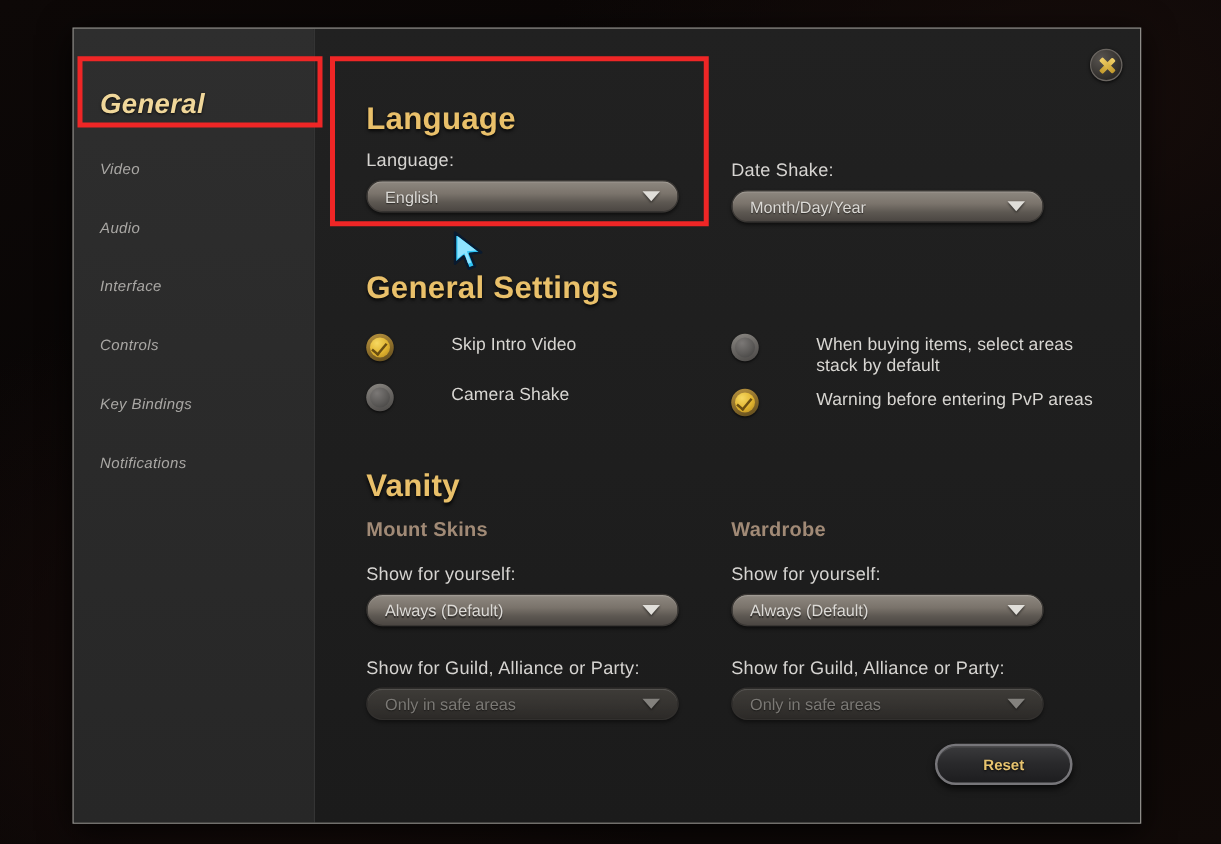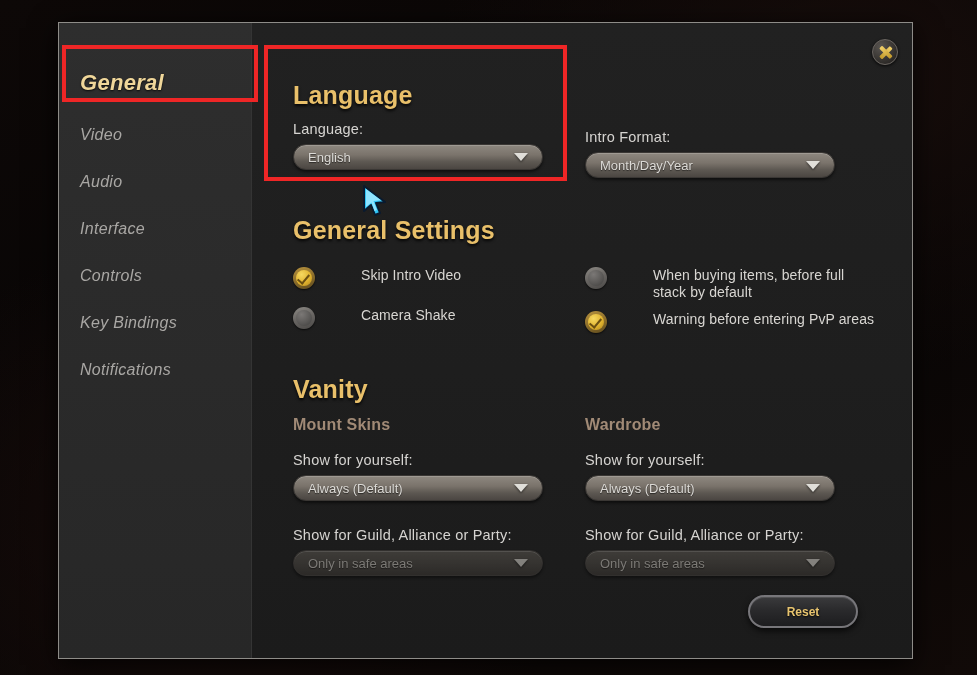--- a/index.html
+++ b/index.html
@@ -44,21 +44,21 @@
     background: linear-gradient(180deg, #2e2e2e 0%, #2b2b2b 40%, #272727 100%);
     border-right: 1px solid #343434;
   }
   .nav-item {
     position: relative;
     height: 46px;
     display: flex;
     align-items: center;
     padding-left: 21px;
     color: #a9a7a4;
-    font-size: 16px;
+    font-size: 12px;
     letter-spacing: 0.3px;
     cursor: pointer;
   }
   .nav-item.active {
     color: #f0d79a;
     font-size: 22px;
     font-weight: bold;
     text-shadow: 0 1px 2px rgba(0,0,0,0.8);
     height: 56px;
   }
@@ -302,21 +302,21 @@
             <div class="col">
               <div class="section-title">Language</div>
               <div class="field-label" style="margin-top:11px;">Language:</div>
               <div class="dropdown">
                 <span class="dd-text">English</span>
                 <span class="dd-arrow"></span>
               </div>
             </div>
             <div class="col right">
               <div style="height:37px;"></div>
-              <div class="field-label" style="margin-top:11px;">Intro Format:</div>
+              <div class="field-label" style="margin-top:11px;">Date Shake:</div>
               <div class="dropdown">
                 <span class="dd-text">Month/Day/Year</span>
                 <span class="dd-arrow"></span>
               </div>
             </div>
           </div>
 
           <div style="margin-top:38px;">
             <div class="section-title">General Settings</div>
             <div class="two-col" style="margin-top:6px;">
@@ -326,21 +326,21 @@
                   <span class="check-label">Skip Intro Video</span>
                 </div>
                 <div class="check-row" style="margin-top:18px;text-align:right;">
                   <span class="cbox"></span>
                   <span class="check-label">Camera Shake</span>
                 </div>
               </div>
               <div class="col right">
                 <div class="check-row">
                   <span class="cbox"></span>
-                  <span class="check-label">When buying items, before full stack by default</span>
+                  <span class="check-label">When buying items, select areas stack by default</span>
                 </div>
                 <div class="check-row" style="margin-top:10px;">
                   <span class="cbox on"></span>
                   <span class="check-label">Warning before entering PvP areas</span>
                 </div>
               </div>
             </div>
           </div>
 
           <div style="margin-top:42px;">

